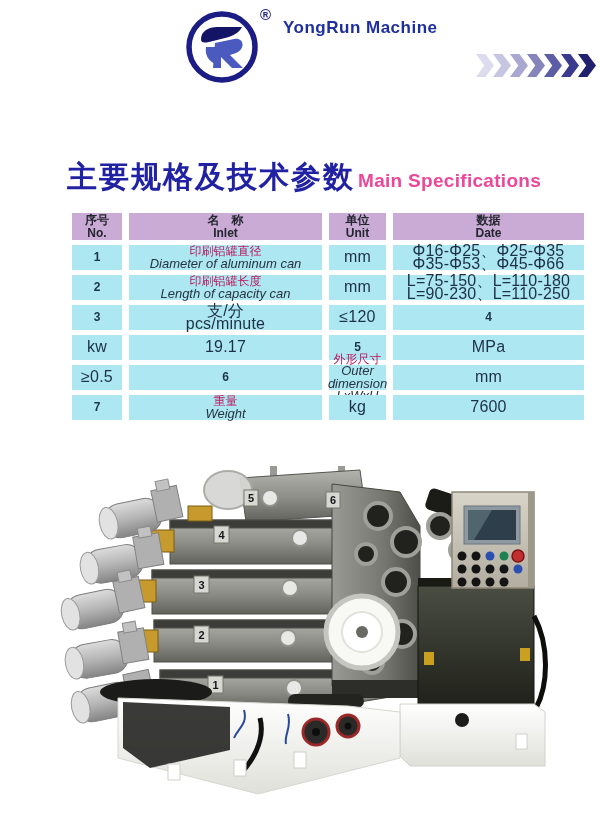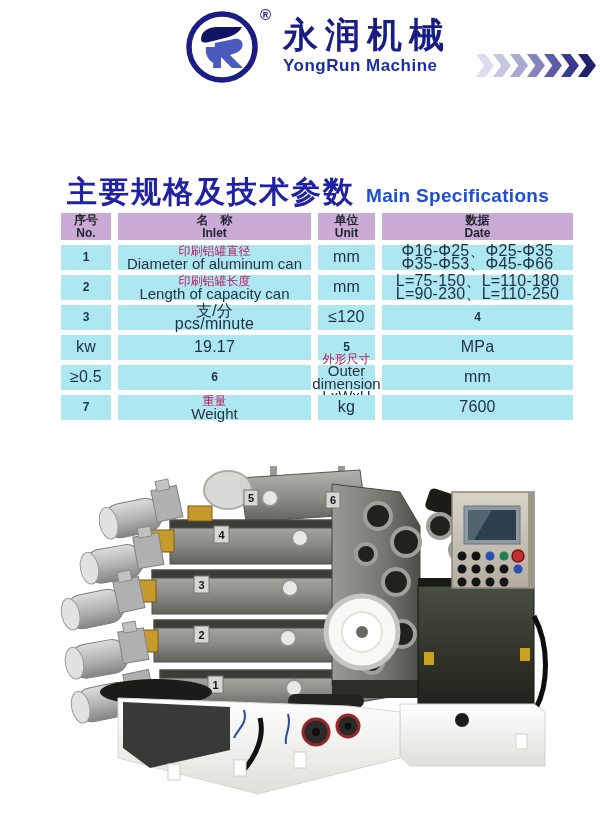--- a/index.html
+++ b/index.html
@@ -11,55 +11,54 @@
   
   .logo-wrap{position:absolute;left:184px;top:8px;width:78px;height:78px;}
   .reg-mark{position:absolute;left:260px;top:6px;font-size:15px;font-weight:700;color:#1c1c85;}
   .brand{position:absolute;left:283px;top:16px;}
   .brand-cn{font-size:35px;font-weight:700;color:#181c85;letter-spacing:7px;line-height:38px;white-space:nowrap;}
   .brand-en{font-size:17px;font-weight:700;color:#1d2f9e;letter-spacing:0.5px;line-height:20px;margin-top:2px;}
   .chevrons{position:absolute;left:477px;top:54px;display:flex;}
   .chev{width:18px;height:23px;margin-left:-1px;
     clip-path:polygon(0 0,52% 0,100% 50%,52% 100%,0 100%,46% 50%);}
   
-  .page-title{position:absolute;left:67px;top:172px;display:flex;align-items:baseline;white-space:nowrap;}
+  .page-title{position:absolute;left:67px;top:157px;display:flex;align-items:baseline;white-space:nowrap;}
   .title-cn{font-size:30px;font-weight:700;color:#2121a3;letter-spacing:2px;}
-  .title-en{font-size:19px;font-weight:700;color:#1d4ed8;margin-left:11px;letter-spacing:0.3px;}
+  .title-en{font-size:19px;font-weight:700;color:#ec4899;margin-left:3px;letter-spacing:0.3px;}
   
-  .spec-table{position:absolute;left:42px;top:213px;width:513px;
+  .spec-table{position:absolute;left:53px;top:213px;width:513px;
     display:grid;grid-template-columns:50px 193px 57px 191px;
     column-gap:7px;row-gap:5px;padding-left:19px;}
   .th,.td{display:flex;flex-direction:column;align-items:center;justify-content:center;text-align:center;}
   .th{background:#c9abd6;height:27px;}
   .td{background:#ace7f2;height:25px;}
   .ln{line-height:12.5px;}
   .ln:empty{display:none;}
   .th .ln{font-size:12px;font-weight:700;color:#23262e;line-height:13px;}
   .cn-ln{font-size:12px;font-weight:400;color:#be185d;}
-  .en-ln{font-size:15px;font-weight:400;color:#263340;}
+  .en-ln{font-size:13px;font-weight:400;color:#263340;font-style:italic;}
   .no-ln{font-size:12px;font-weight:600;color:#1d3348;}
   .val-ln{font-size:16px;font-weight:400;color:#1d3045;letter-spacing:0.2px;}
   
   .machine{position:absolute;left:48px;top:466px;width:504px;height:344px;}
   .st-num{font:700 11px "Liberation Sans",sans-serif;fill:#15151a;}
 </style>
 </head>
 <body>
 
 <div class="logo-wrap">
   <svg viewBox="0 0 78 78" width="78" height="78">
     <circle cx="38" cy="39" r="33" fill="#ffffff" stroke="#1c1c85" stroke-width="5.5"></circle>
     <path d="M17,31 C17,23 25,19 33,19 L58,19 C54,27 45,29 37,31 L25,34 C20,35 17,35 17,31 Z" fill="#141467"></path>
     <path d="M31,35 L50,31 C60,29 62,41 52,45 L46,47 L59,60 L48,60 L37,49 L37,60 L29,60 Z" fill="#4a5abe"></path>
     <path d="M22,39 A15,15 0 0 0 37,57 L37,39 Z" fill="#4a5abe"></path>
   </svg>
 </div>
 <div class="reg-mark">®</div>
 <div class="brand">
-  <div class="brand-cn">永润机械</div>
   <div class="brand-en">YongRun Machine</div>
 </div>
 <div class="chevrons">
   <span class="chev" style="background: rgb(220, 220, 238);"></span>
   <span class="chev" style="background: rgb(198, 198, 226);"></span>
   <span class="chev" style="background: rgb(168, 168, 208);"></span>
   <span class="chev" style="background: rgb(133, 133, 187);"></span>
   <span class="chev" style="background: rgb(93, 93, 165);"></span>
   <span class="chev" style="background: rgb(58, 58, 142);"></span>
   <span class="chev" style="background: rgb(32, 32, 110);"></span>

